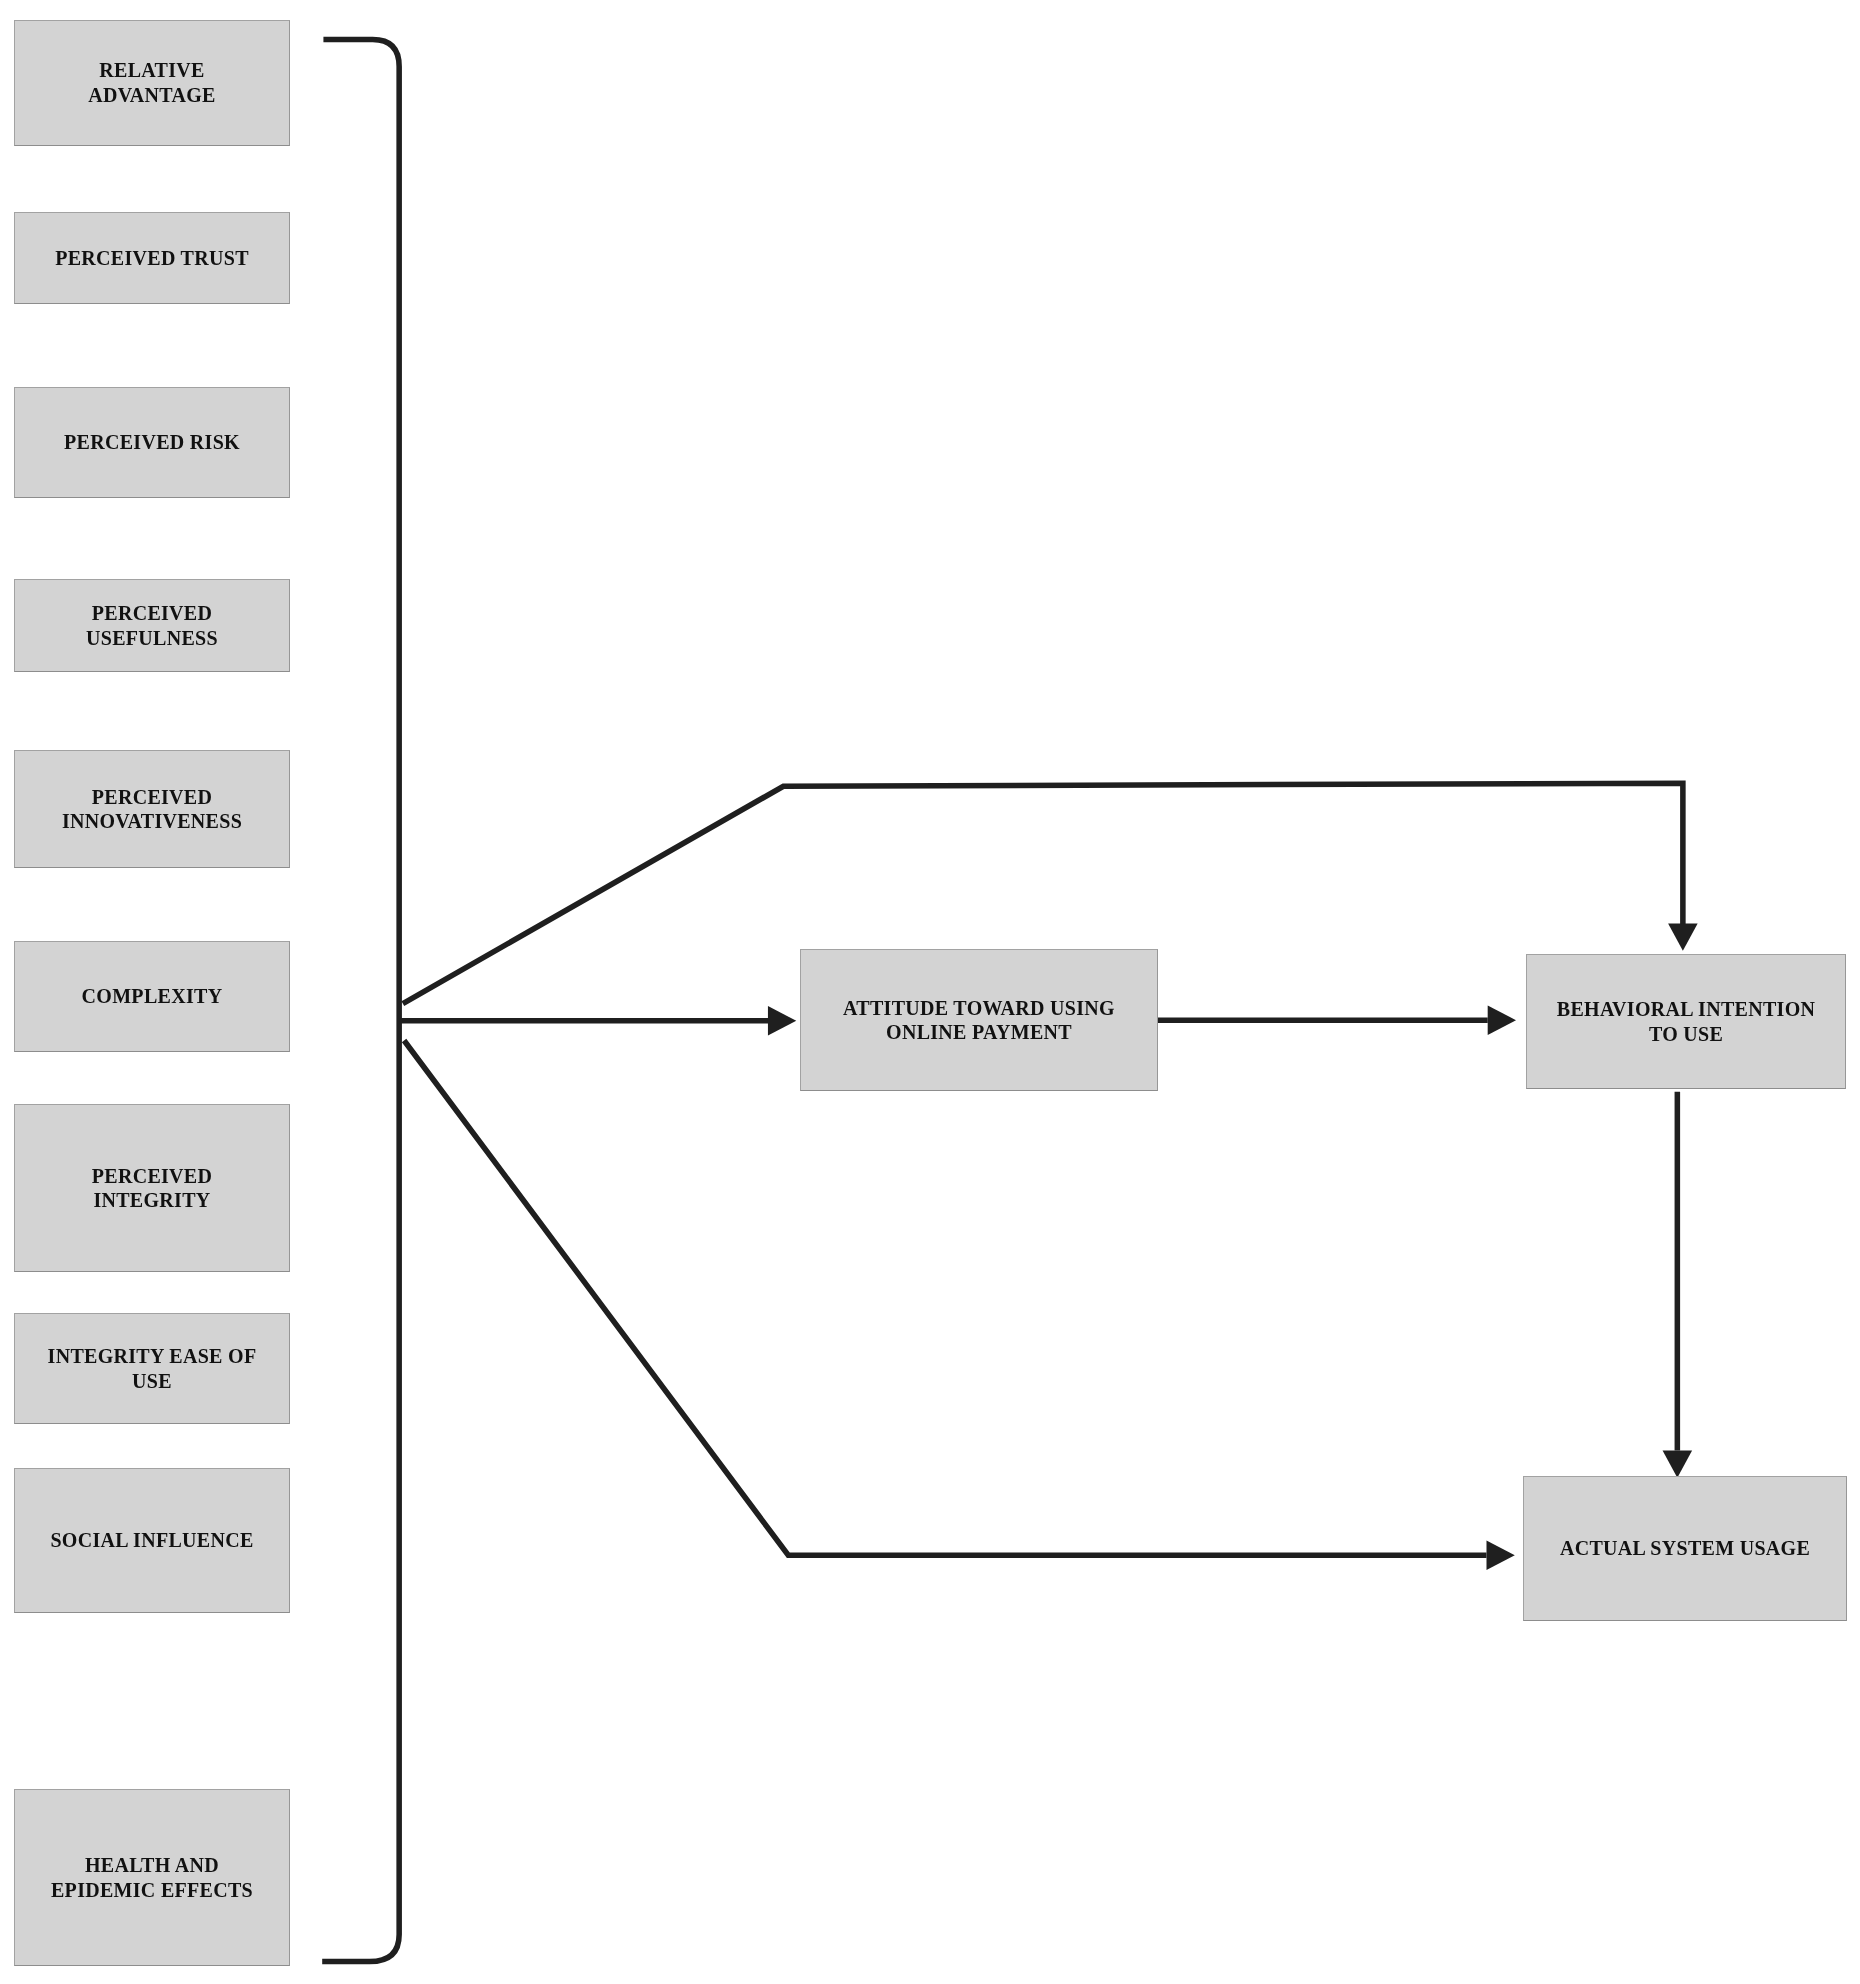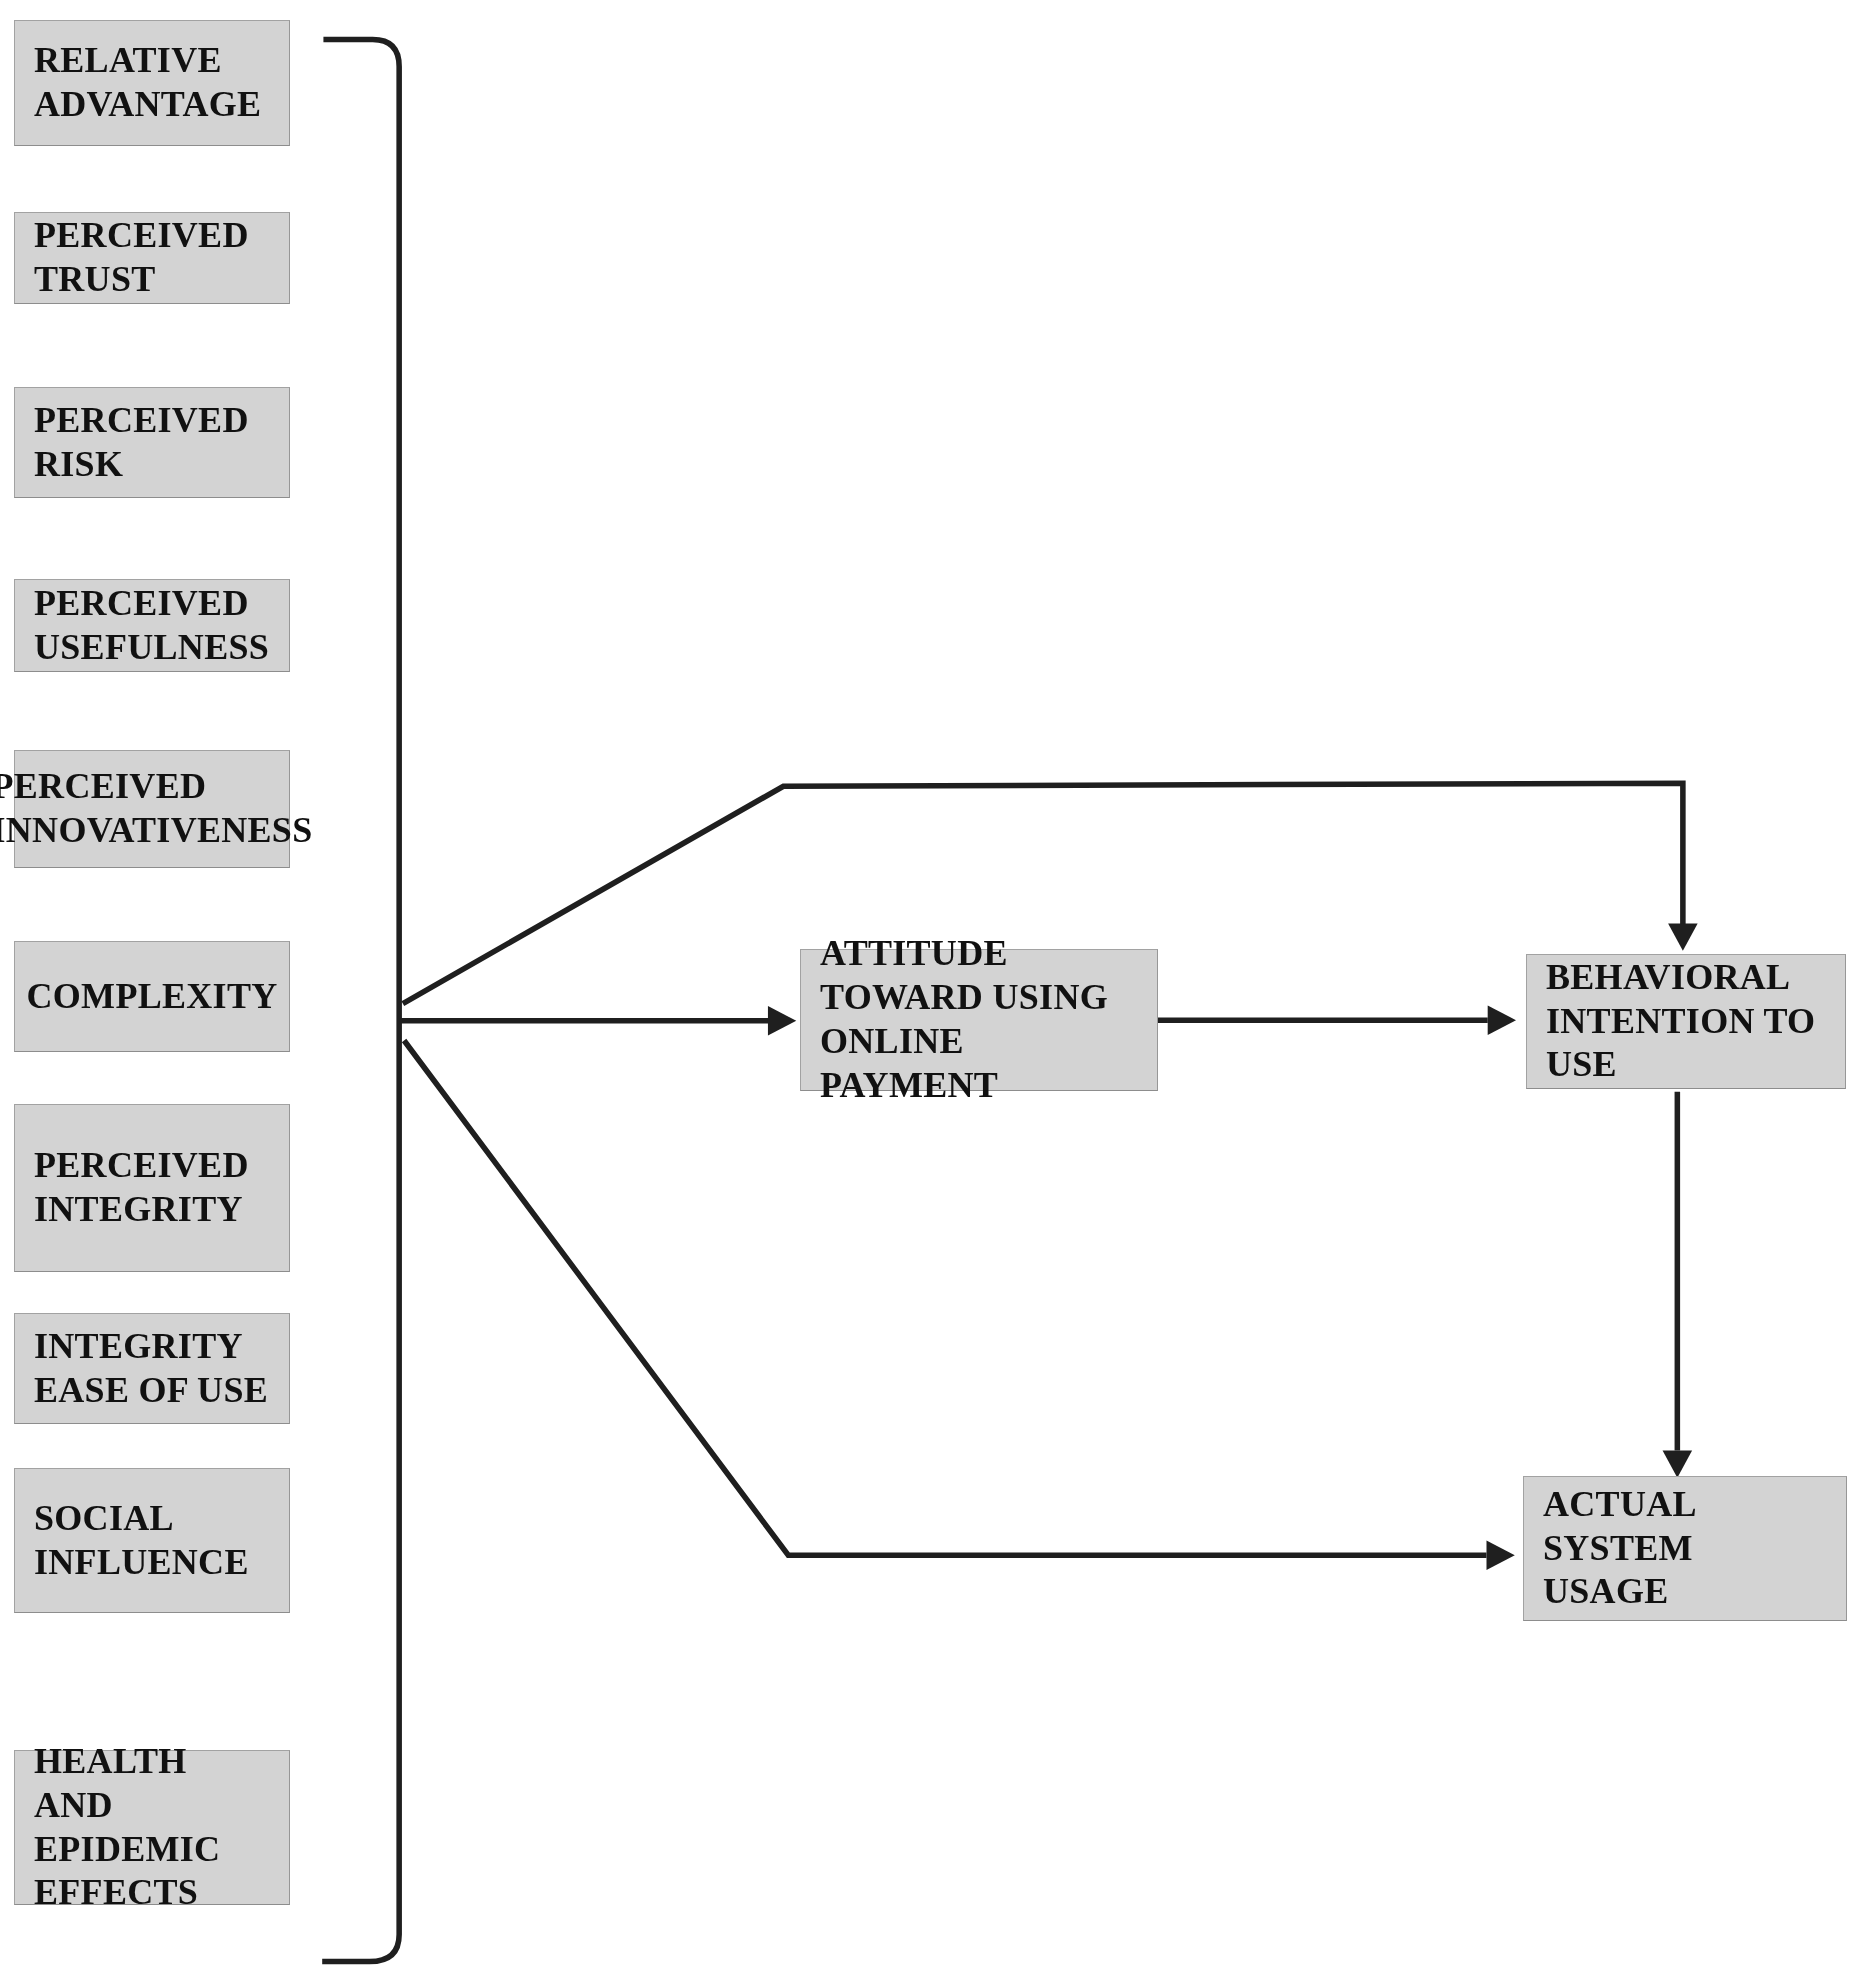--- a/index.html
+++ b/index.html
@@ -35,23 +35,23 @@
   .node {
     position: absolute;
     box-sizing: border-box;
     background: var(--box_fill, #d3d3d3);
     border: 1.8px solid var(--box_border, #a2a2a2);
     border-bottom-color: #8d8d8d;
     border-right-color: #979797;
     display: flex;
     align-items: center;
     justify-content: center;
-    text-align: left;
+    text-align: center;
     font-weight: 700;
-    font-size: 36px;
+    font-size: 20px;
     line-height: 1.22;
     letter-spacing: 0.3px;
     color: var(--text, #111111);
     padding: 0 19px;
   }
   .antecedent {
     left: 14px;
     width: 276px;
   }
 </style>
@@ -92,21 +92,21 @@
 
   <div class="node antecedent" style="top:941px;height:111px">COMPLEXITY</div>
 
   <div class="node antecedent" style="top:1104px;height:168px">PERCEIVED INTEGRITY</div>
 
   <div class="node antecedent" style="top:1313px;height:111px">INTEGRITY EASE OF USE</div>
 
   <div class="node antecedent" style="top:1468px;height:145px">SOCIAL INFLUENCE</div>
 
 
-  <div class="node antecedent" style="top:1750px;height:155px">HEALTH AND EPIDEMIC EFFECTS</div>
+  <div class="node antecedent" style="top:1789px;height:177px">HEALTH AND EPIDEMIC EFFECTS</div>
 
   <div class="node" style="left:800px;top:949px;width:358px;height:142px">ATTITUDE TOWARD USING ONLINE PAYMENT</div>
 
   <div class="node" style="left:1526px;top:954px;width:320px;height:135px">BEHAVIORAL INTENTION TO USE</div>
 
   <div class="node" style="left:1523px;top:1476px;width:324px;height:145px">ACTUAL SYSTEM USAGE</div>
 
 </div>
 
 

